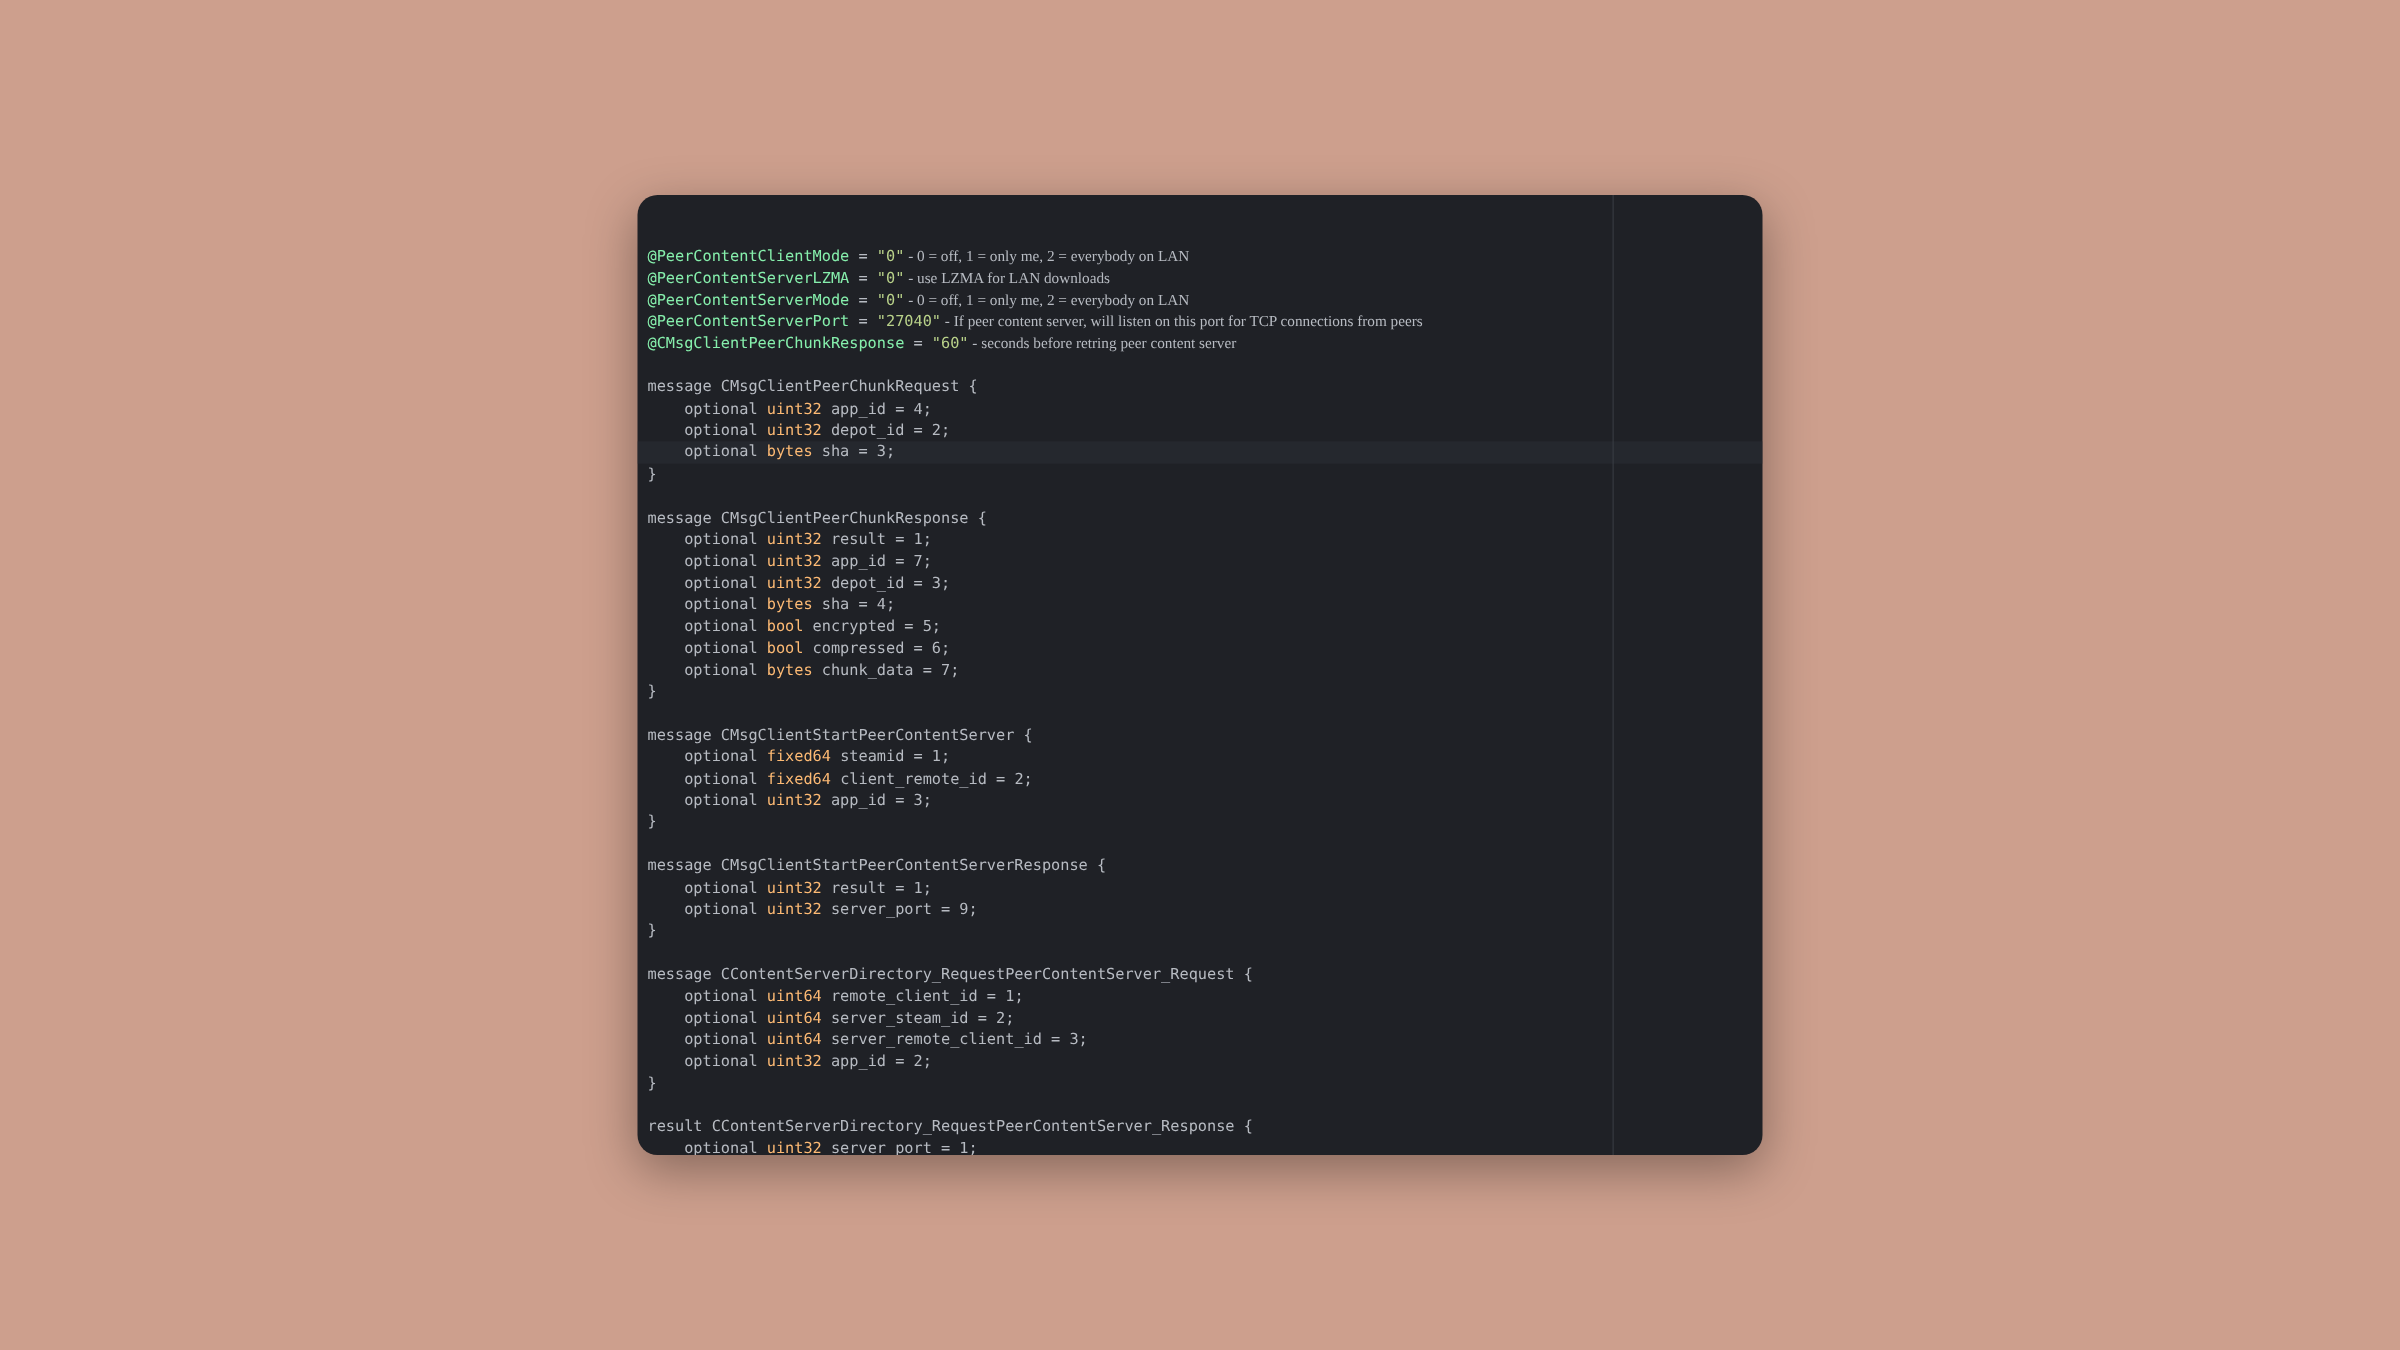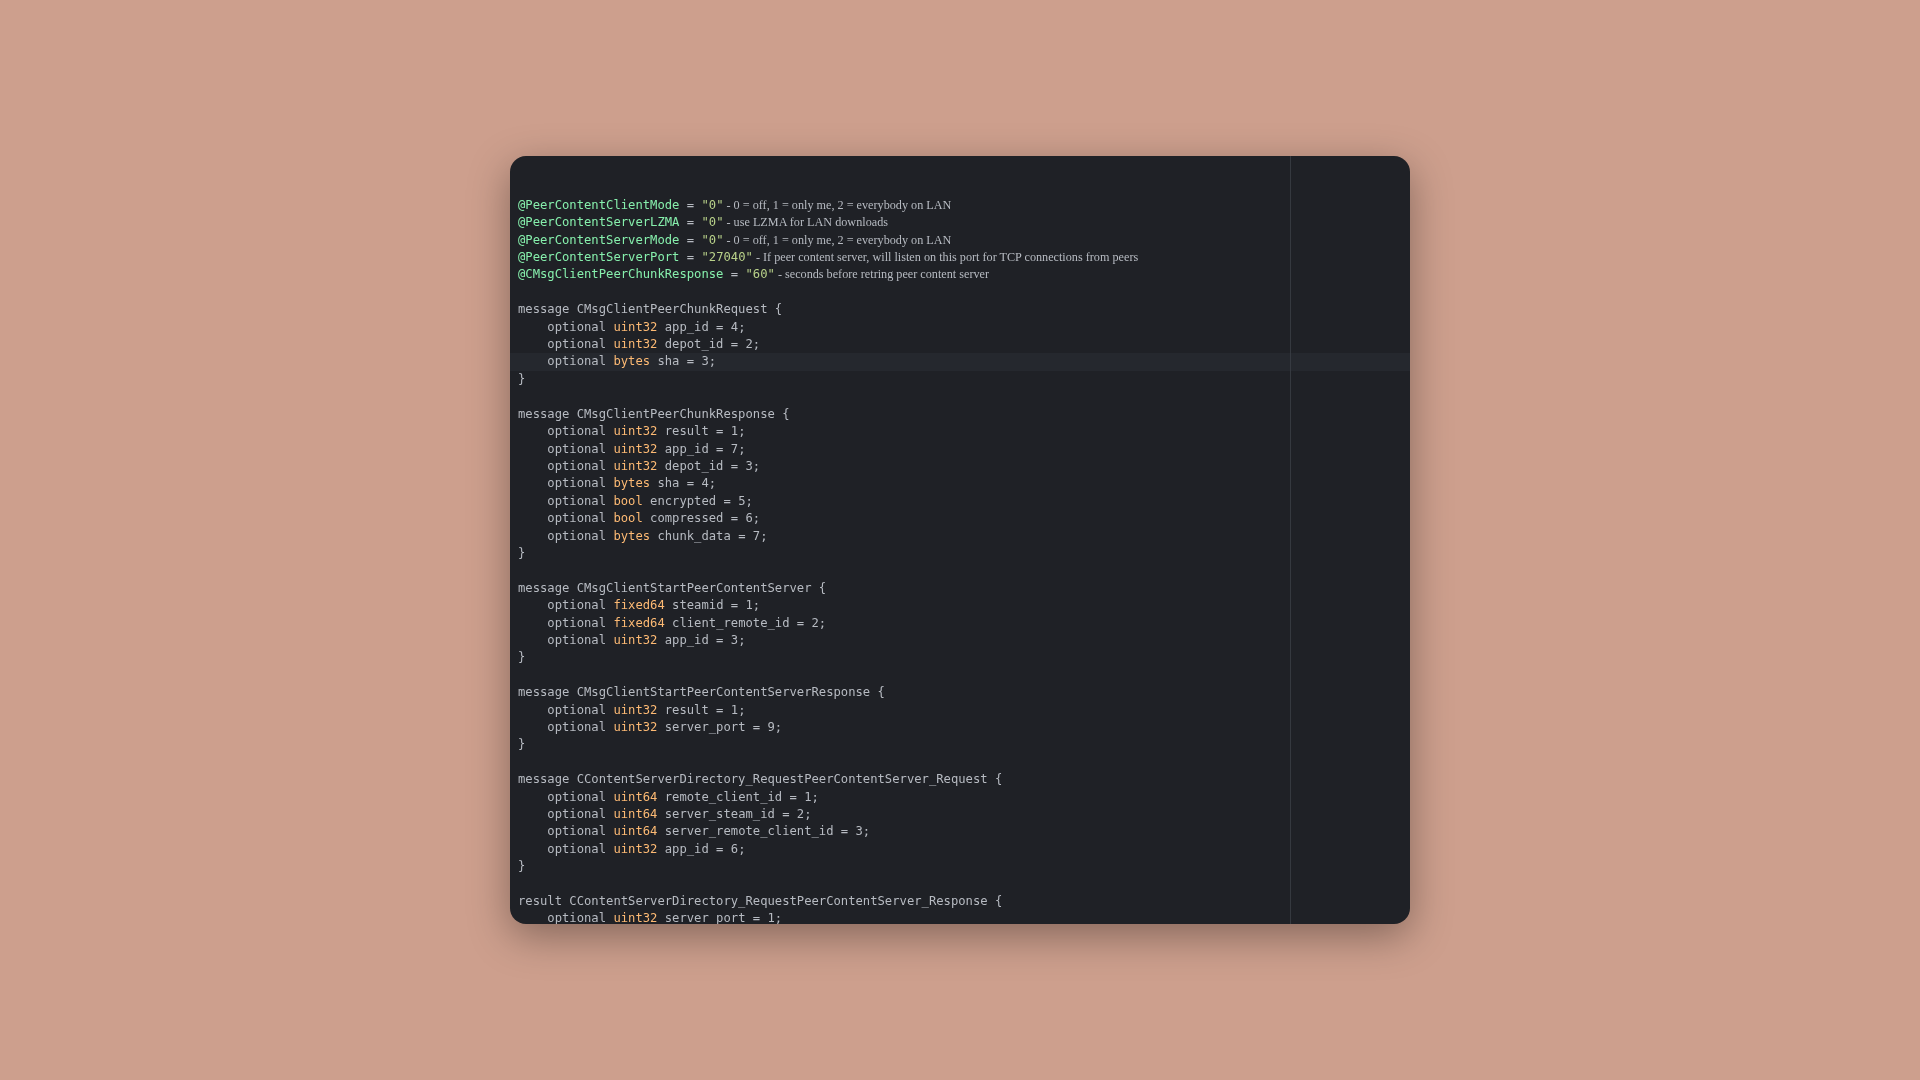--- a/index.html
+++ b/index.html
@@ -90,20 +90,20 @@
 
 <span class="tok-plain">message CMsgClientStartPeerContentServerResponse {</span>
 <span class="tok-plain">    optional </span><span class="tok-type">uint32</span><span class="tok-plain"> result = 1;</span>
 <span class="tok-plain">    optional </span><span class="tok-type">uint32</span><span class="tok-plain"> server_port = 9;</span>
 <span class="tok-plain">}</span>
 
 <span class="tok-plain">message CContentServerDirectory_RequestPeerContentServer_Request {</span>
 <span class="tok-plain">    optional </span><span class="tok-type">uint64</span><span class="tok-plain"> remote_client_id = 1;</span>
 <span class="tok-plain">    optional </span><span class="tok-type">uint64</span><span class="tok-plain"> server_steam_id = 2;</span>
 <span class="tok-plain">    optional </span><span class="tok-type">uint64</span><span class="tok-plain"> server_remote_client_id = 3;</span>
-<span class="tok-plain">    optional </span><span class="tok-type">uint32</span><span class="tok-plain"> app_id = 6;</span>
+<span class="tok-plain">    optional </span><span class="tok-type">uint32</span><span class="tok-plain"> app_id = 2;</span>
 <span class="tok-plain">}</span>
 
 <span class="tok-plain">result CContentServerDirectory_RequestPeerContentServer_Response {</span>
 <span class="tok-plain">    optional </span><span class="tok-type">uint32</span><span class="tok-plain"> server_port = 1;</span>
 </pre>
   </div>
 </div>
 
 </body></html>

